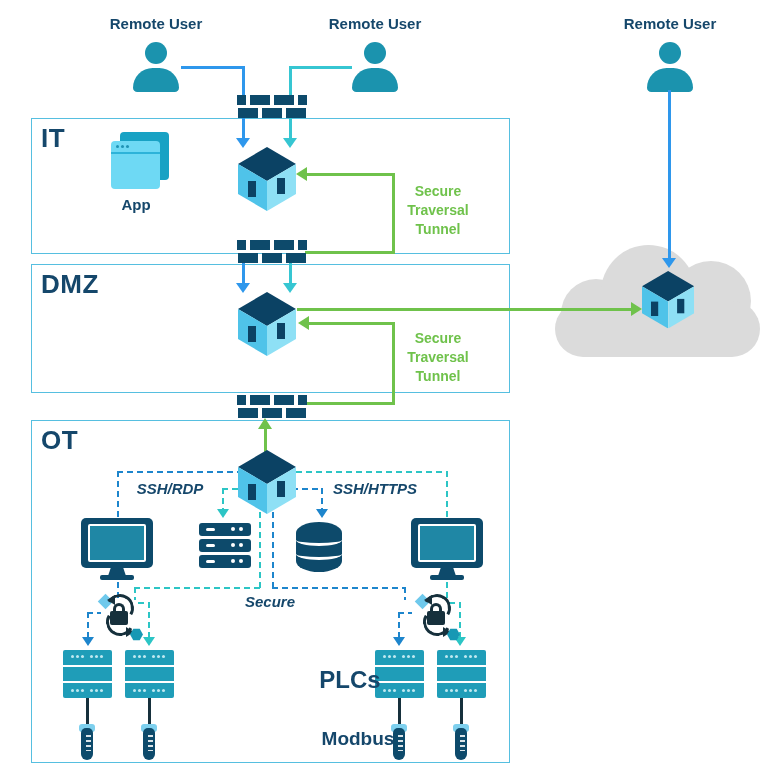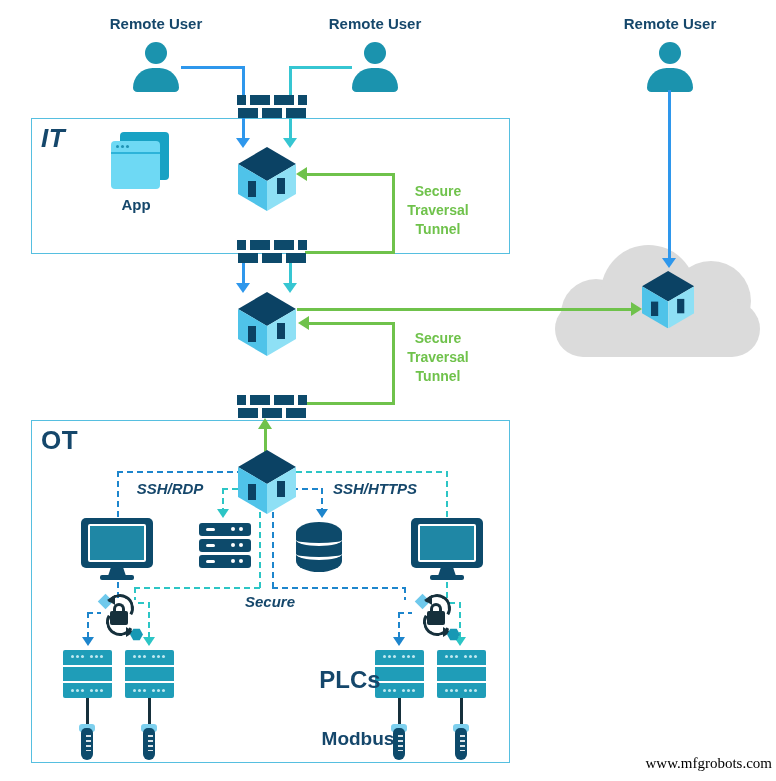--- a/index.html
+++ b/index.html
@@ -109,22 +109,25 @@
   .sn-body{left:2px;top:4px;width:12px;height:32px;background:var(--c-navy);border-radius:5px 5px 6px 6px;}
   .sn-ticks{left:7px;top:11px;width:5px;height:16px;background:repeating-linear-gradient(#fff 0 2px,transparent 2px 5px);opacity:.85;}
   .watermark{position:absolute;left:580px;top:755px;width:192px;text-align:right;
        font-family:"Liberation Serif",serif;font-size:15px;color:#000;z-index:6;}
 </style>
 </head>
 <body>
 
 <div id="stage">
 
-  <div class="zone" style="left:31px;top:118px;width:479px;height:136px;font-style:italic;">
+  <div class="zone" style="left:31px;top:118px;width:479px;height:136px;">
     <span class="zlabel">IT</span>
+  </div>
+  <div class="zone" style="left:31px;top:264px;width:479px;height:129px;">
+    <span class="zlabel">DMZ</span>
   </div>
   <div class="zone" style="left:31px;top:420px;width:479px;height:343px;">
     <span class="zlabel">OT</span>
   </div>
 
   <div class="lbl ctr" style="left:96px;top:15px;width:120px;font-size:15px;">Remote User</div>
   <div class="lbl ctr" style="left:315px;top:15px;width:120px;font-size:15px;">Remote User</div>
   <div class="lbl ctr" style="left:610px;top:15px;width:120px;font-size:15px;">Remote User</div>
 
   <div class="person" style="left:131px;top:42px;">
@@ -402,15 +405,14 @@
       <i class="sn-body"></i>
       <i class="sn-ticks"></i>
     </div>
   <div class="sensor" style="left:453px;top:724px;">
       <i class="sn-cap"></i>
       <i class="sn-body"></i>
       <i class="sn-ticks"></i>
     </div>
   <div class="lbl ctr" style="left:313px;top:728px;width:90px;font-size:19px;">Modbus</div>
 
-  <div class="watermark">www.mfgrobots.com</div>
 
 </div>
 
 </body></html>

